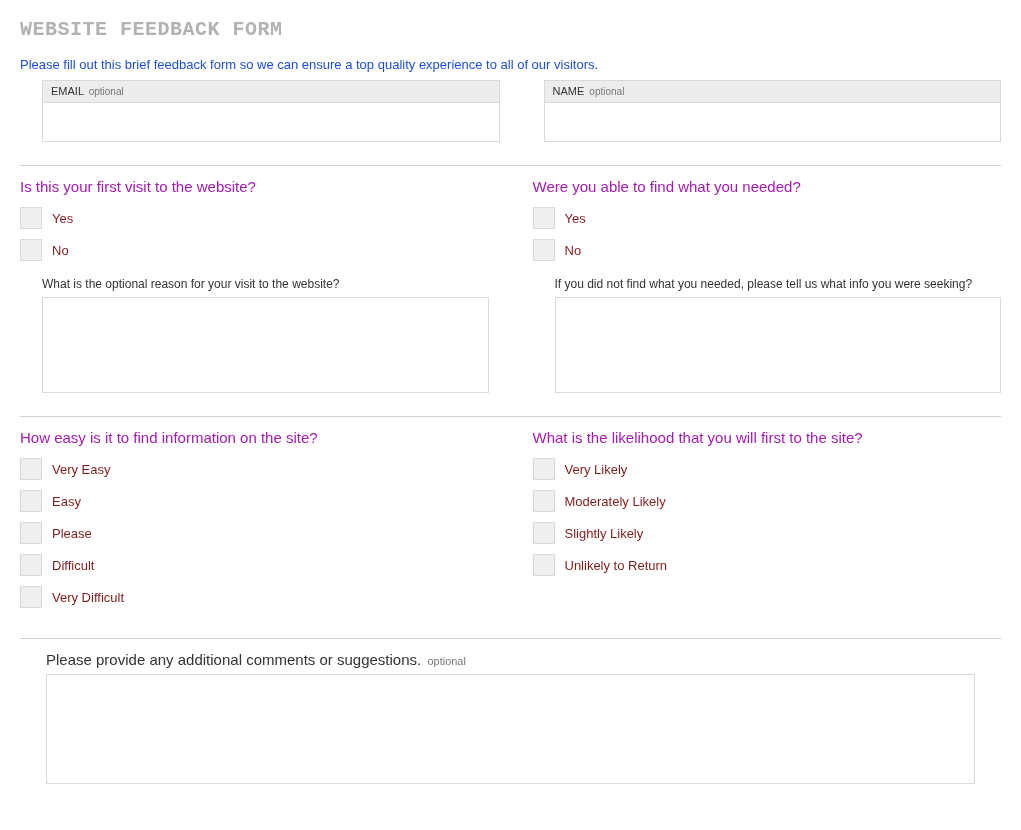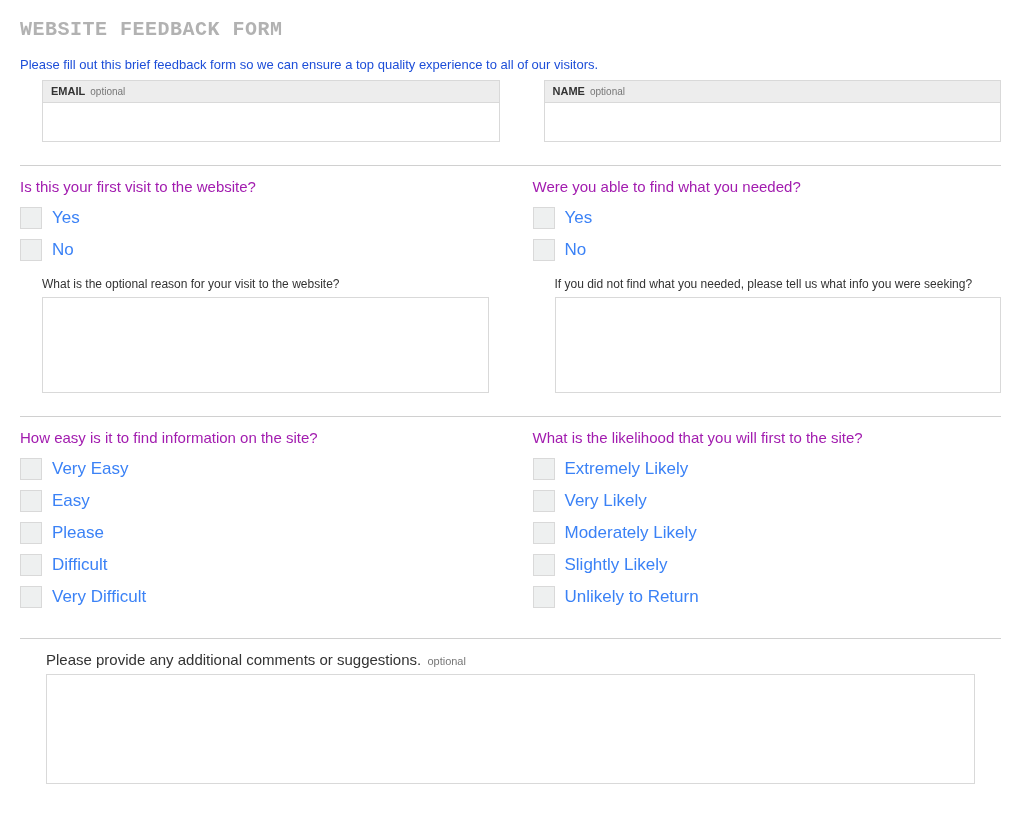--- a/index.html
+++ b/index.html
@@ -42,21 +42,21 @@
     }
     .field-header {
       background: #ededed;
       border: 1px solid #d9d9d9;
       border-bottom: none;
       padding: 3px 8px;
       font-size: 11px;
       line-height: 14px;
     }
     .field-header .label-bold {
-      font-weight: bold;
+      font-weight: normal;
       color: #333;
     }
     .field-header .optional {
       font-weight: normal;
       color: #777;
       font-size: 10px;
       margin-left: 2px;
     }
     .field-input {
       width: 100%;
@@ -86,22 +86,22 @@
     .checkbox-box {
       width: 22px;
       height: 22px;
       background: #eef0f0;
       border: 1px solid #d9d9d9;
       margin-right: 10px;
       cursor: pointer;
       flex-shrink: 0;
     }
     .checkbox-label {
-      font-size: 17px;
-      color: #3b82f6;
+      font-size: 13px;
+      color: #7f1d1d;
     }
     .sub-label {
       font-size: 12px;
       color: #333;
       margin-top: 16px;
       margin-bottom: 6px;
       margin-left: 22px;
     }
     .textarea-mid {
       width: calc(100% - 22px);
@@ -213,24 +213,20 @@
     </div>
     <div class="checkbox-row">
       <div class="checkbox-box"></div>
       <div class="checkbox-label">Very Difficult</div>
     </div>
   </div>
   <div class="col">
     <div class="question">What is the likelihood that you will first to the site?</div>
     <div class="checkbox-row">
       <div class="checkbox-box"></div>
-      <div class="checkbox-label">Extremely Likely</div>
-    </div>
-    <div class="checkbox-row">
-      <div class="checkbox-box"></div>
       <div class="checkbox-label">Very Likely</div>
     </div>
     <div class="checkbox-row">
       <div class="checkbox-box"></div>
       <div class="checkbox-label">Moderately Likely</div>
     </div>
     <div class="checkbox-row">
       <div class="checkbox-box"></div>
       <div class="checkbox-label">Slightly Likely</div>
     </div>

